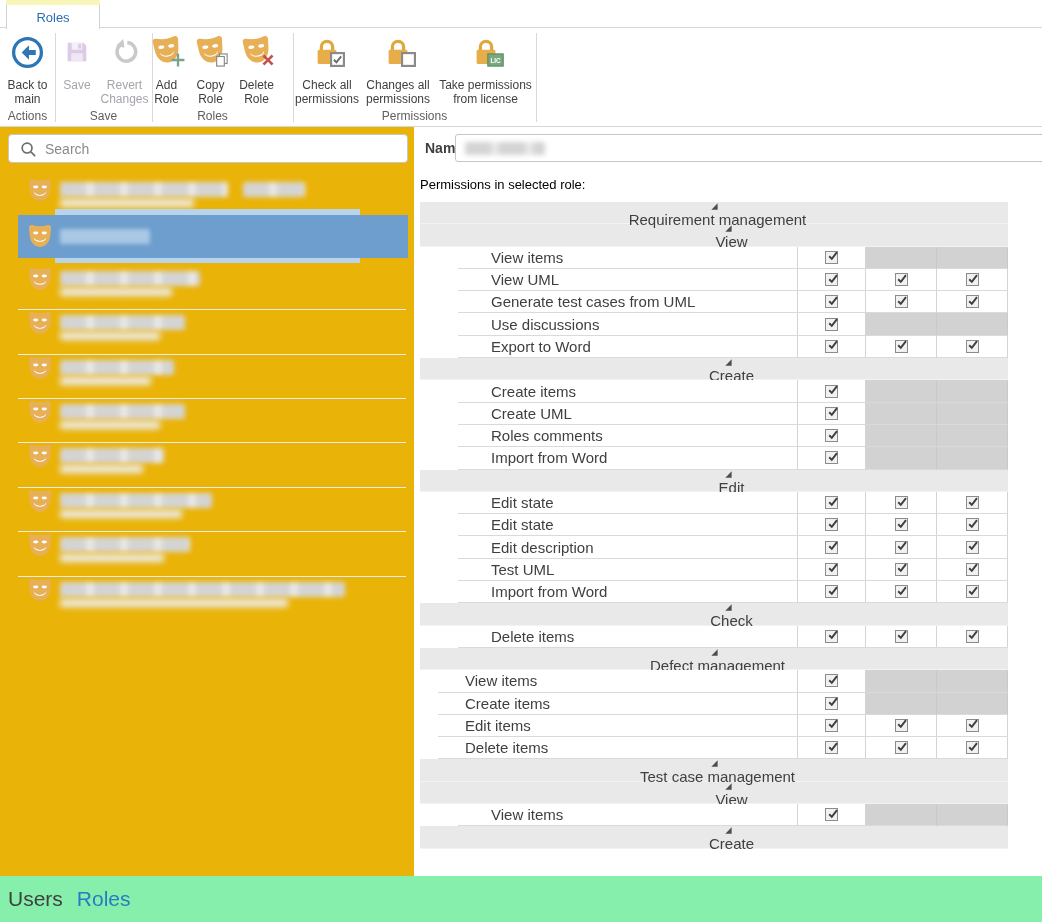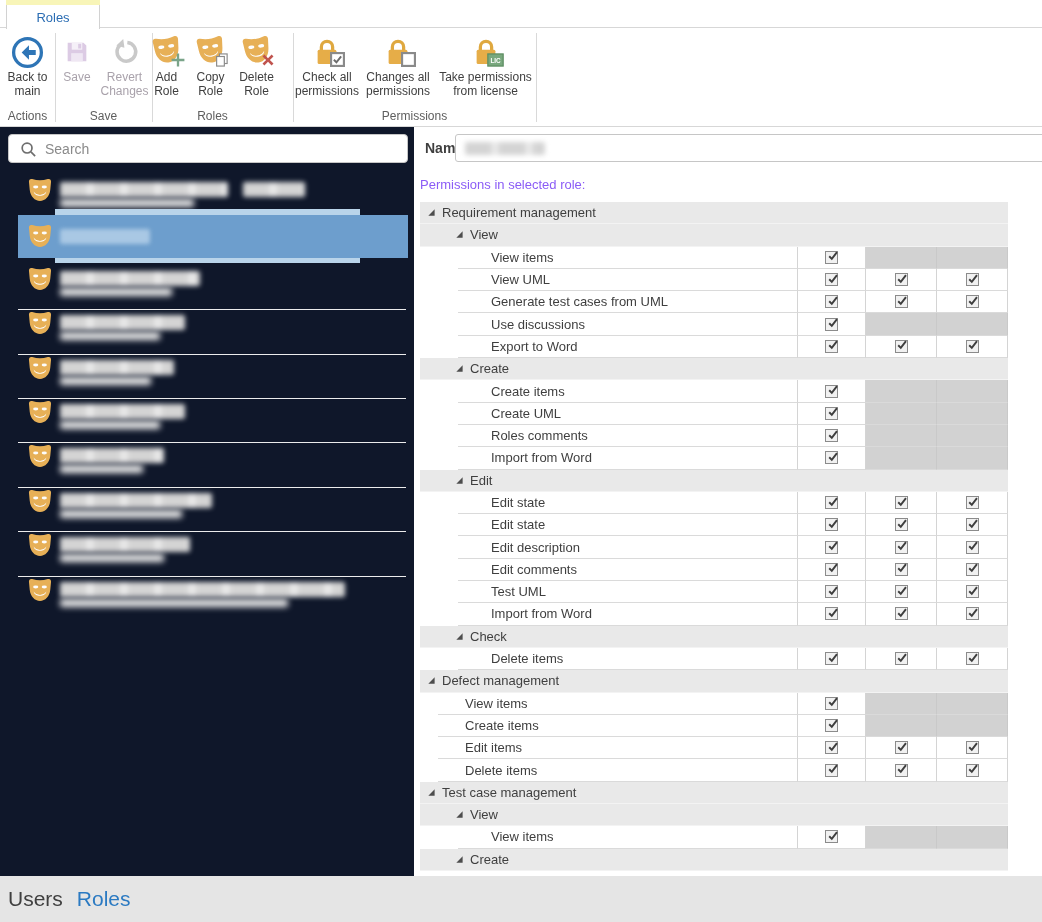--- a/index.html
+++ b/index.html
@@ -19,27 +19,27 @@
   
   .ribbon{position:absolute;left:0;top:28px;width:1042px;height:99px;background:#fff;
           border-bottom:1px solid #d7d7d7;}
   .rsep{position:absolute;top:5px;bottom:4px;width:1px;background:#d9d9d9;}
   .rgroup{position:absolute;top:0;height:98px;}
   .rgroup-label{position:absolute;left:0;right:0;bottom:3px;text-align:center;
                 font-size:12px;color:#5e5e5e;}
   .rbuttons{position:absolute;left:0;right:0;top:4px;display:flex;justify-content:center;}
   .rbtn{display:flex;flex-direction:column;align-items:center;padding:2px 2px 0 2px;cursor:default;}
   .ricon{height:36px;display:flex;align-items:center;justify-content:center;position:relative;}
-  .rlabel{font-size:12px;line-height:13.5px;text-align:center;color:#3f3f3f;margin-top:1px;}
+  .rlabel{font-size:12px;line-height:13.5px;text-align:center;color:#3f3f3f;margin-top:9px;}
   .rbtn.disabled .rlabel{color:#a9a2ab;}
   .badge{position:absolute;right:-3px;bottom:-1px;}
   .maskwrap{transform:rotate(-8deg);}
 
   
-  .sidebar{position:absolute;left:0;top:127px;width:414px;height:749px;background:#0f172a;}
+  .sidebar{position:absolute;left:0;top:127px;width:414px;height:749px;background:#eab308;}
   .searchbox{position:absolute;left:8px;top:7px;width:400px;height:29px;border:1px solid #c6c6c6;
              border-radius:4px;background:#fff;}
   .searchbox svg{position:absolute;left:11px;top:6px;}
   .searchbox input{position:absolute;left:34px;top:1px;width:358px;height:25px;border:0;outline:0;
                    font-family:inherit;font-size:14px;color:#3f3f3f;background:transparent;}
   .searchbox input::placeholder{color:#8a8a8a;}
   #roles-list{position:absolute;left:0;top:49px;right:0;}
   .role-item{position:relative;height:44.4px;cursor:default;}
   .role-item.sep::before{content:"";position:absolute;left:18px;right:8px;top:0;height:1px;background:#ececec;}
   .role-mask{position:absolute;left:27px;top:1px;width:26px;height:26px;}
@@ -52,52 +52,52 @@
   .role-item.selected .role-mask{top:3px;z-index:2;}
   .role-item.selected .redact{top:9px;background:#a9c8e4;filter:blur(2px);z-index:2;}
 
   
   .main{position:absolute;left:414px;top:127px;width:628px;height:749px;background:#fff;}
   .name-label{position:absolute;left:11px;top:7px;height:28px;display:flex;align-items:center;
               font-size:14px;font-weight:bold;color:#3f3f3f;}
   .name-input{position:absolute;left:41px;top:7px;width:600px;height:28px;border:1px solid #c6c6c6;
               border-radius:3px;background:#fff;}
   .name-input .redact{left:9px;top:7px;width:80px;height:13px;}
-  .perm-label{position:absolute;left:6px;top:50px;font-size:13px;color:#8b5cf6;}
+  .perm-label{position:absolute;left:6px;top:50px;font-size:13px;color:#000000;}
 
   .ptable{position:absolute;left:6px;top:75px;width:588px;height:674px;overflow:hidden;}
   .phead{display:flex;height:20px;border:1px solid #c4c4c4;background:#fff;font-size:13px;color:#404040;}
   .phead .hc{display:flex;align-items:center;justify-content:center;border-right:1px solid #d4d4d4;}
   .phead .hc.name{width:377px;justify-content:flex-start;padding-left:6px;}
   .phead .hc.all{width:68px;}
   .phead .hc.assigned{width:71px;}
   .phead .hc.owned{width:69px;border-right:0;}
 
-  .trow{display:flex;height:22.3px;font-size:13px;color:#3f3f3f;}
+  .trow{display:flex;height:22.3px;font-size:15px;color:#3f3f3f;flex-direction:column;}
   .trow.group{background:#e9e9e9;align-items:center;border-bottom:1px solid #f3f3f3;}
   .trow.group .tri{width:9px;height:9px;margin-right:6px;display:inline-flex;}
   .trow.group.lvl0{padding-left:7px;}
   .trow.group.lvl1{padding-left:35px;}
   .cells{display:flex;flex:1;}
   .item.ilvl1 .cells{margin-left:18px;}
   .item.ilvl2 .cells{margin-left:38px;}
   .ncell{border-right:1px solid #d4d4d4;border-bottom:1px solid #dadada;display:flex;align-items:center;background:#fff;}
   .ilvl1 .ncell{width:360px;padding-left:27px;}
   .ilvl2 .ncell{width:340px;padding-left:33px;}
   .cb{width:71px;border-right:1px solid #d4d4d4;border-bottom:1px solid #dadada;
       display:flex;align-items:center;justify-content:center;}
   .cb.c-all{width:68px;}
   .cb.on{background:#fff;}
   .cb.off{background:#d2d2d2;border-right-color:#c9c9c9;}
   .checkbox{width:13px;height:13px;border:1px solid #8b8b8b;background:#f1f1f1;
             display:flex;align-items:center;justify-content:center;}
   .checkbox svg{width:12px;height:12px;margin-top:-2px;margin-right:-2px;}
 
   
-  .footer{position:absolute;left:0;top:876px;width:1042px;height:46px;background:#e5e5e5;
+  .footer{position:absolute;left:0;top:876px;width:1042px;height:46px;background:#86efac;
           display:flex;align-items:center;padding-left:8px;font-size:21px;}
   .f-item{margin-right:14px;color:#3f3f3f;cursor:default;}
   .f-item.active{color:#2b7ac2;}
 </style>
 </head>
 <body>
 
 <div class="app">
 
   <div class="tabstrip">
@@ -640,46 +640,20 @@
                 <div class="checkbox">
                   <svg viewBox="0 0 13 13">
                     <path d="M2.4 6.8 L5.2 9.6 L10.8 2.4" fill="none" stroke="#3e3e3e" stroke-width="2.1"></path>
                   </svg>
                 </div>
               </div>
             </div>
           </div>
           <div class="trow item ilvl2">
             <div class="cells">
-              <div class="ncell">Edit comments</div>
-              <div class="cb c-all on">
-                <div class="checkbox">
-                  <svg viewBox="0 0 13 13">
-                    <path d="M2.4 6.8 L5.2 9.6 L10.8 2.4" fill="none" stroke="#3e3e3e" stroke-width="2.1"></path>
-                  </svg>
-                </div>
-              </div>
-              <div class="cb c-assigned on">
-                <div class="checkbox">
-                  <svg viewBox="0 0 13 13">
-                    <path d="M2.4 6.8 L5.2 9.6 L10.8 2.4" fill="none" stroke="#3e3e3e" stroke-width="2.1"></path>
-                  </svg>
-                </div>
-              </div>
-              <div class="cb c-owned on">
-                <div class="checkbox">
-                  <svg viewBox="0 0 13 13">
-                    <path d="M2.4 6.8 L5.2 9.6 L10.8 2.4" fill="none" stroke="#3e3e3e" stroke-width="2.1"></path>
-                  </svg>
-                </div>
-              </div>
-            </div>
-          </div>
-          <div class="trow item ilvl2">
-            <div class="cells">
               <div class="ncell">Test UML</div>
               <div class="cb c-all on">
                 <div class="checkbox">
                   <svg viewBox="0 0 13 13">
                     <path d="M2.4 6.8 L5.2 9.6 L10.8 2.4" fill="none" stroke="#3e3e3e" stroke-width="2.1"></path>
                   </svg>
                 </div>
               </div>
               <div class="cb c-assigned on">
                 <div class="checkbox">

